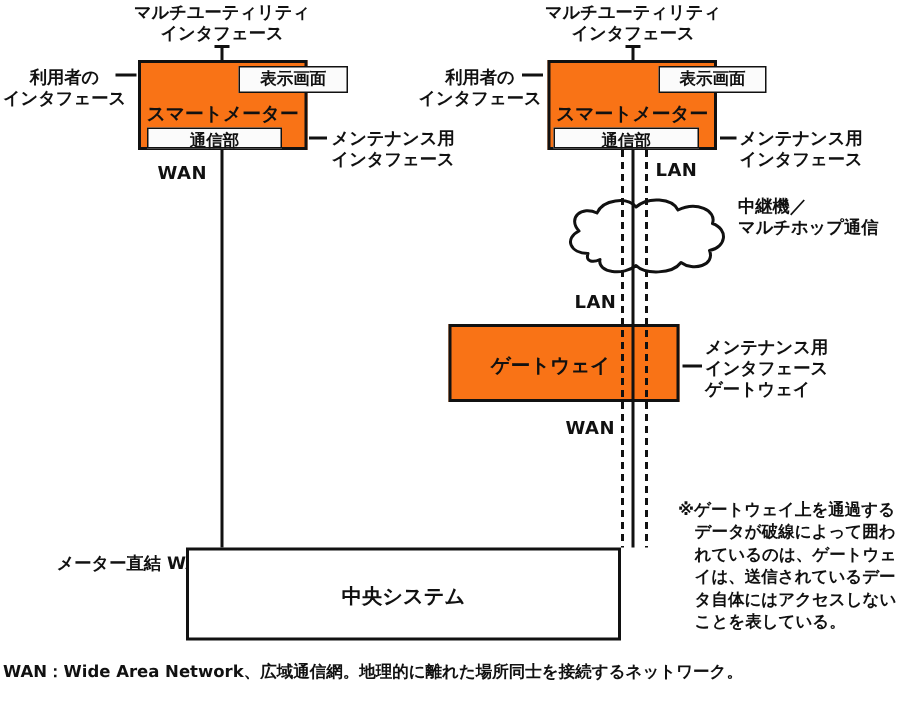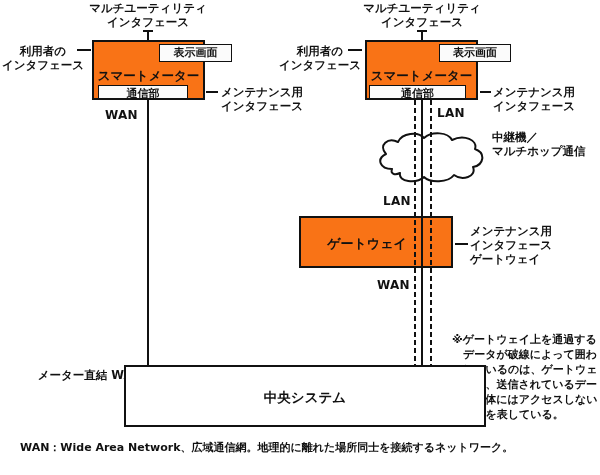--- a/index.html
+++ b/index.html
@@ -103,26 +103,26 @@
   <div class="t" style="left:470px;top:224px;">メンテナンス用
 インタフェース
 ゲートウェイ</div>
   <div class="hdash" style="left:455px;top:243px;width:13px;"></div>
 
   <div class="t big" style="left:377px;top:277px;">WAN</div>
 
 
   <div class="t right" style="left:30px;top:346px;width:112px;margin-top:22px;">メーター直結 WAN</div>
 
-  <div class="box whitebox" style="left:124px;top:365px;width:362px;height:62px;">
+  <div class="box whitebox" style="left:124px;top:365px;width:290px;height:62px;">
     <div class="boxtitle" style="top:22px;font-size:13.5px;">中央システム</div>
   </div>
 
   <div class="t note" style="left:452px;top:332px;width:150px;">※ゲートウェイ上を通過する
 データが破線によって囲わ
 れているのは、ゲートウェ
 イは、送信されているデー
 タ自体にはアクセスしない
 ことを表している。</div>
 
-  <div class="t fn" style="left:2px;top:440px;margin-left:18px;">WAN：Wide Area Network、広域通信網。地理的に離れた場所同士を接続するネットワーク。</div>
+  <div class="t fn" style="left:2px;top:440px;">WAN：Wide Area Network、広域通信網。地理的に離れた場所同士を接続するネットワーク。</div>
 
 </div>
 
 </body></html>

